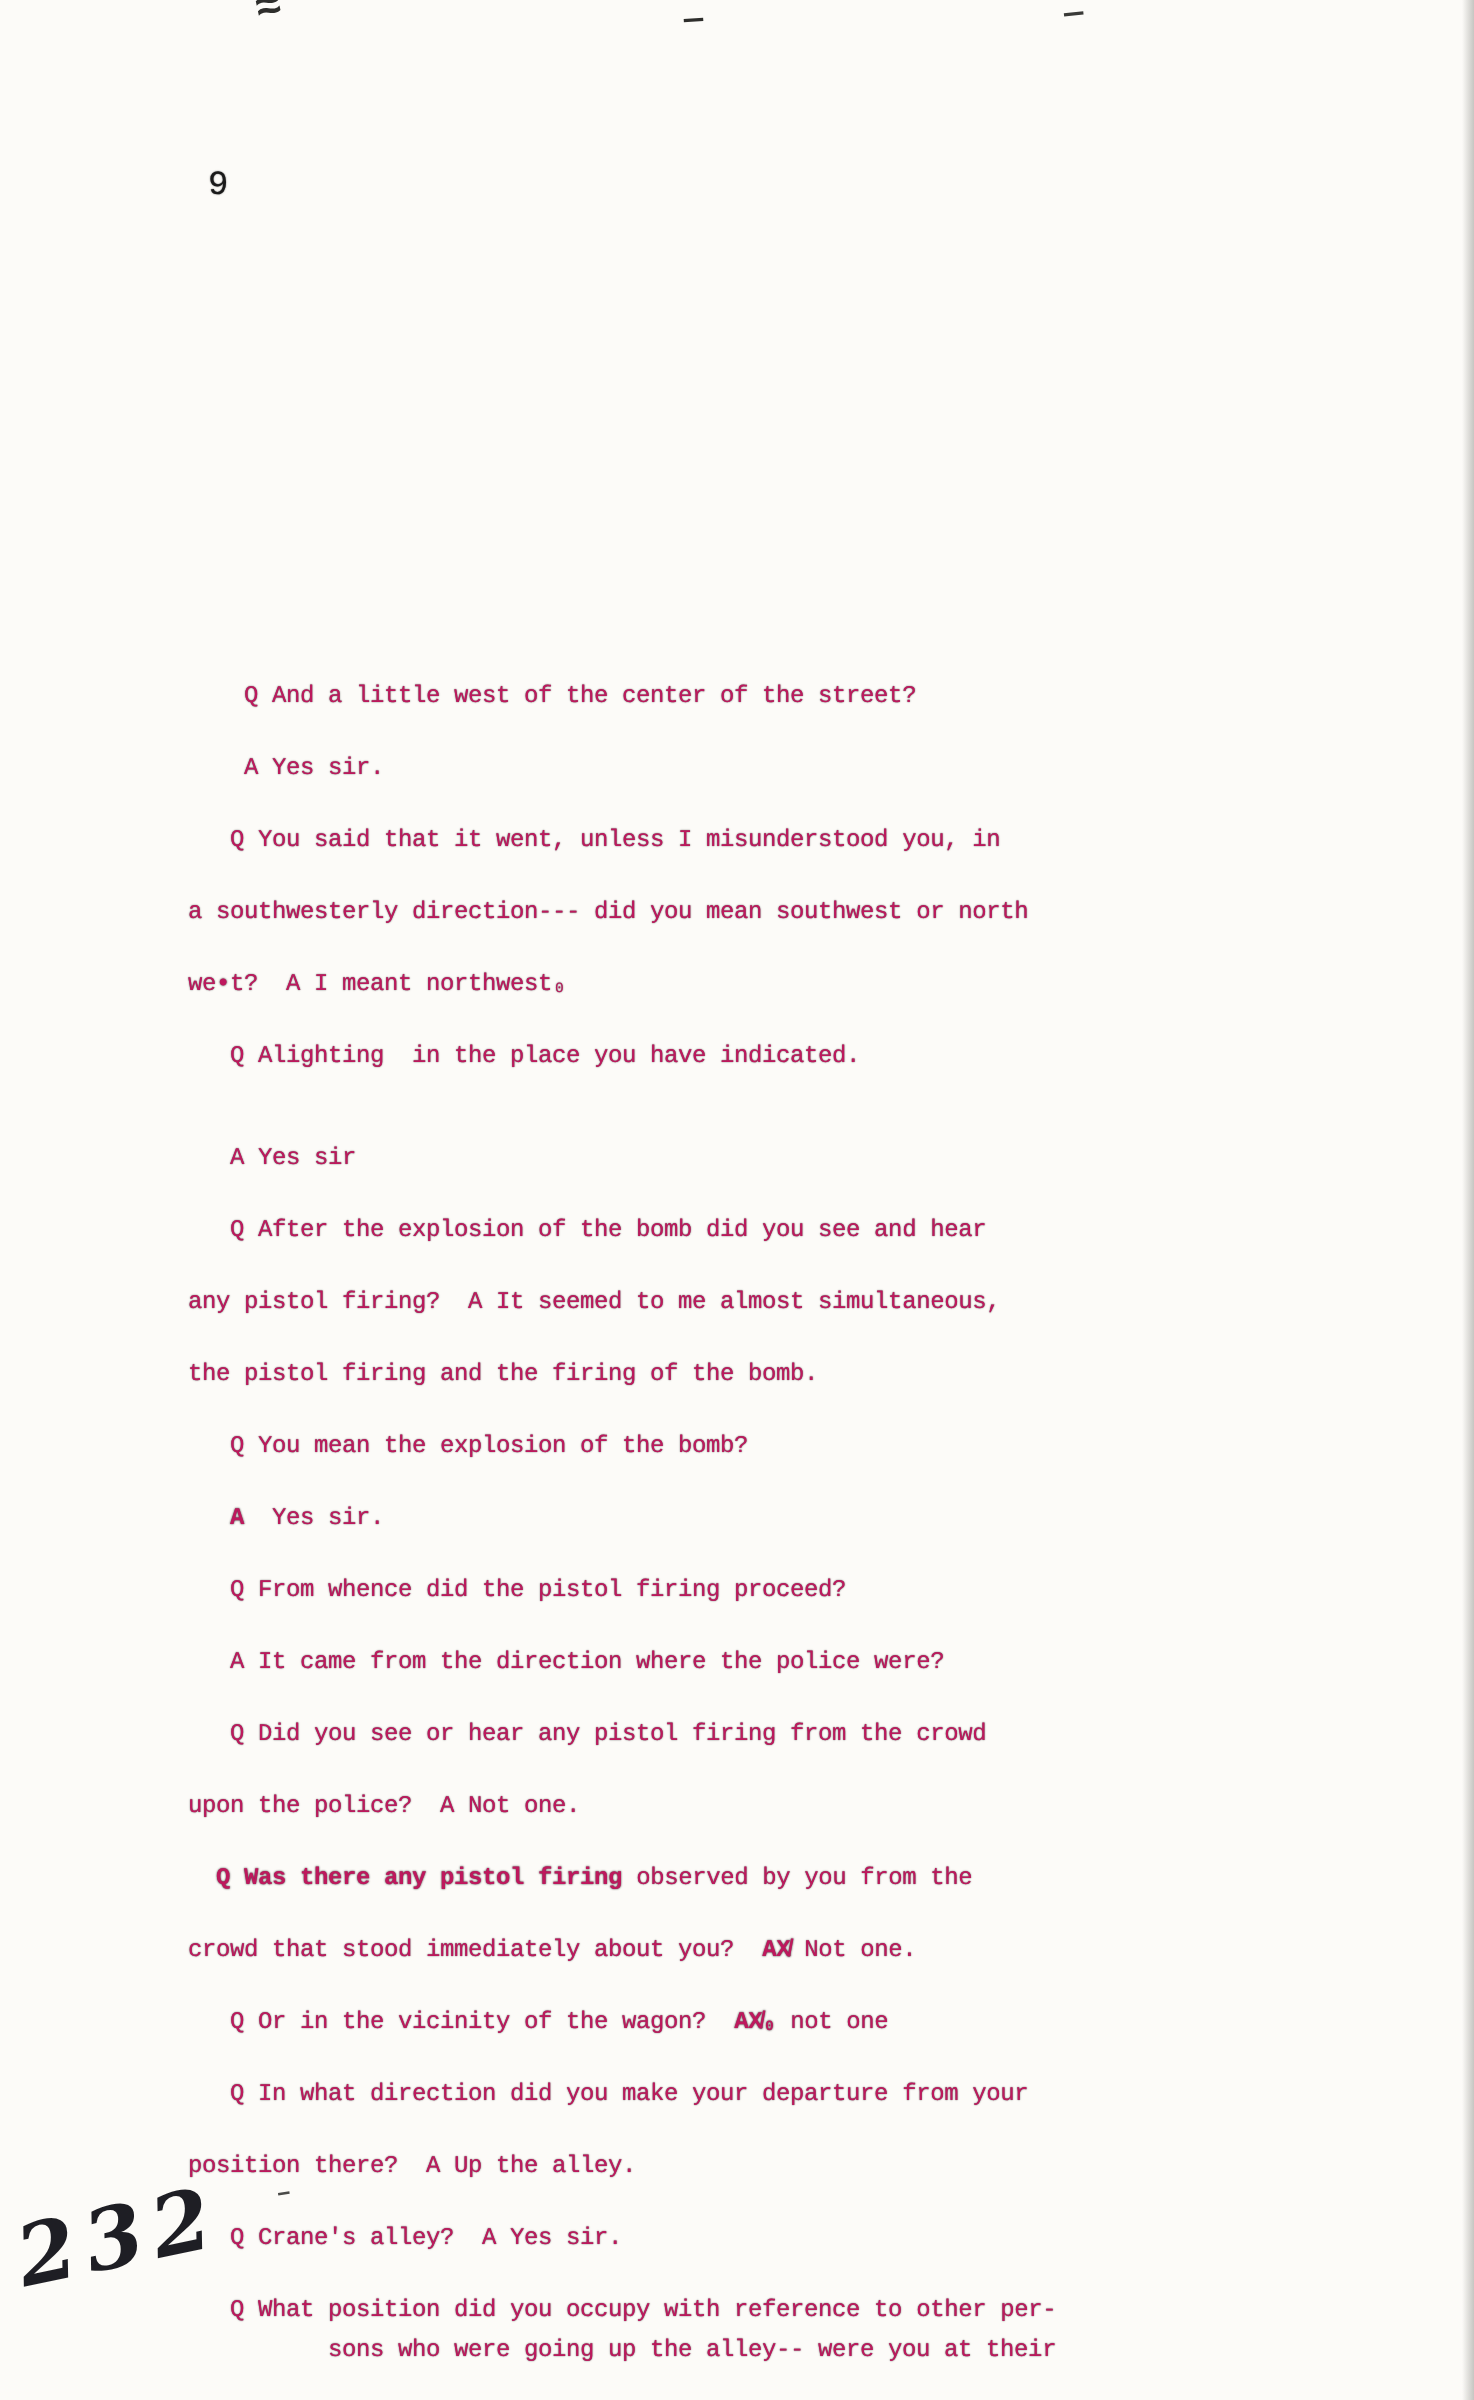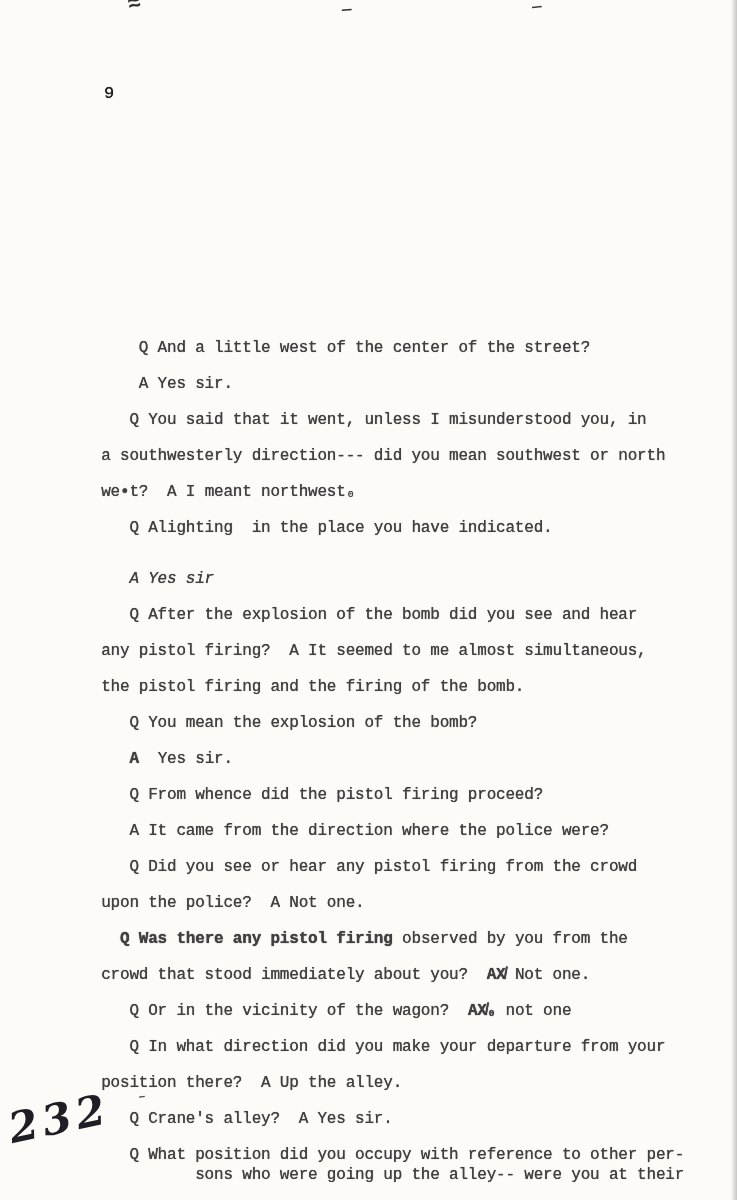--- a/index.html
+++ b/index.html
@@ -15,28 +15,28 @@
     background: #fcfbf8;
     overflow: hidden;
     font-family: "Liberation Mono", "DejaVu Sans Mono", monospace;
     color: #1a1a1a;
   }
   
   #transcript {
     position: absolute;
     left: 73px;
     top: 330px;
-    font-size: 16px;
+    font-size: 12px;
     letter-spacing: -0.2px;
     white-space: pre;
-    color: #404040;
+    color: #be185d;
     text-shadow: 0 0 0.7px rgba(25,25,25,0.85);
   }
   .line { height: 36px; line-height: 36px; }
-  .line.gap { margin-top: 15px; font-style: italic; }
+  .line.gap { margin-top: 15px; }
   .line.tight { margin-top: -16px; text-align: right; }
   .b { font-weight: bold; text-shadow: 0 0 1px rgba(15,15,15,0.9); }
   
   #page-number {
     position: absolute;
     left: 104px;
     top: 84px;
     font-size: 17px;
     letter-spacing: 0.5px;
     text-shadow: 0 0 0.7px rgba(25,25,25,0.85);

